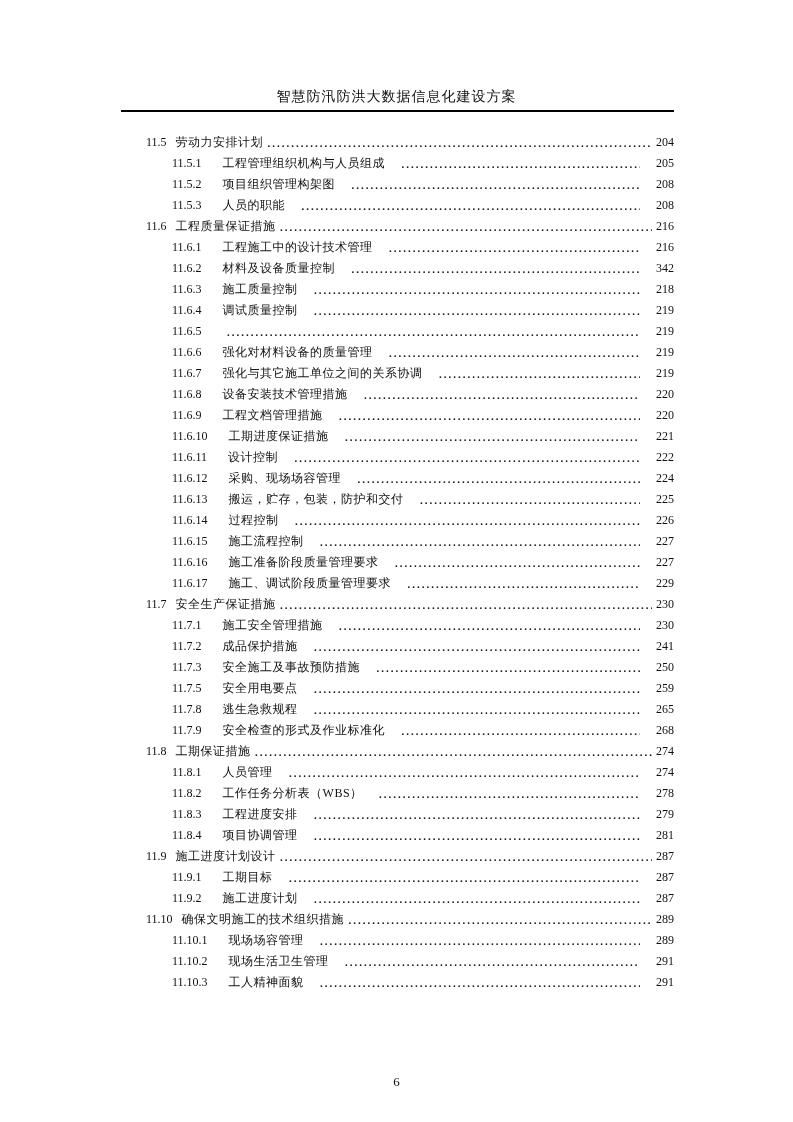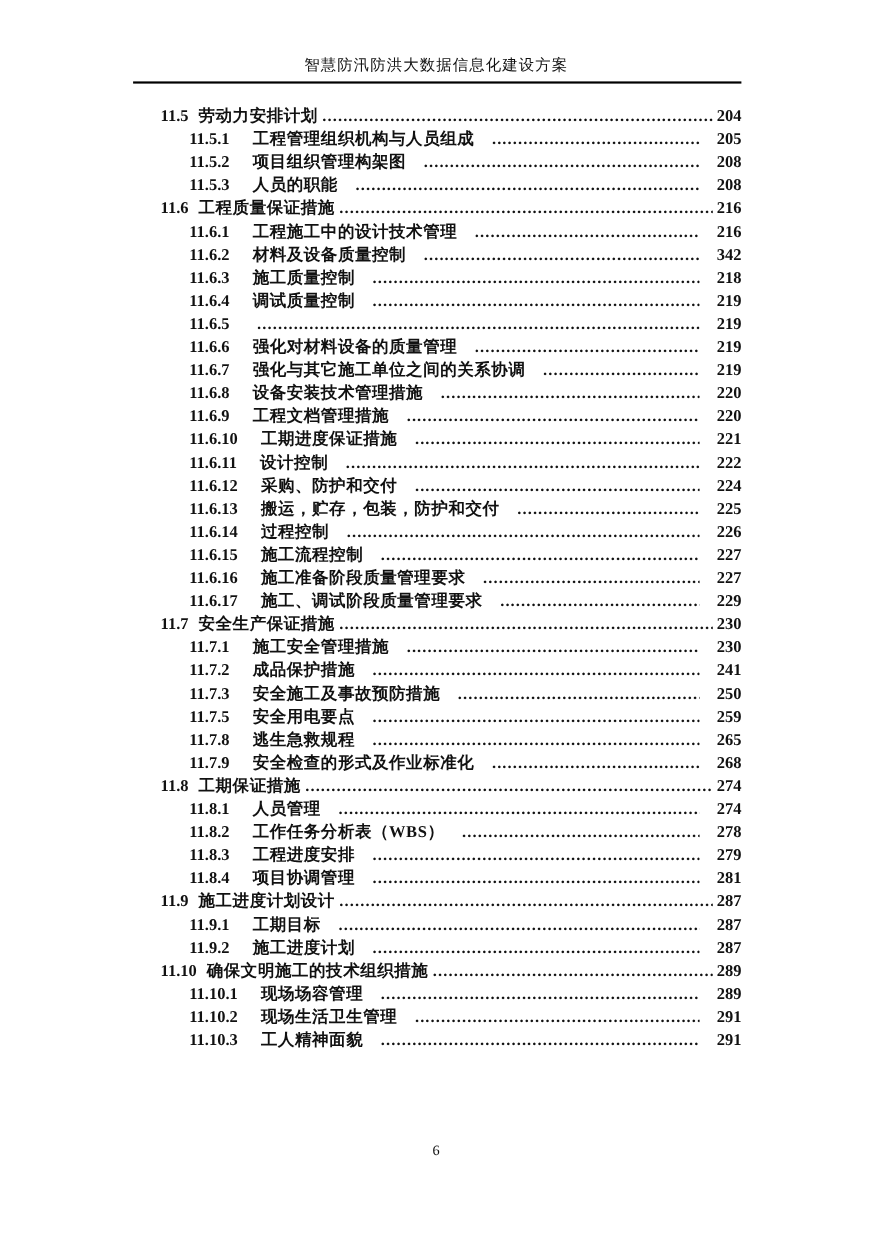--- a/index.html
+++ b/index.html
@@ -8,20 +8,21 @@
     background: #ffffff;
   }
   .page {
     position: relative;
     width: 793px;
     height: 1072px;
     background: #ffffff;
     font-family: "Liberation Serif", "DejaVu Serif", serif;
     color: #111111;
     overflow: hidden;
+    margin-top: 36px;
   }
   .header-title {
     margin-top: 52px;
     font-size: 14px;
     line-height: 18px;
     text-align: center;
     letter-spacing: 1px;
   }
   .header-rule {
     margin: 4px 119px 0 121px;
@@ -29,23 +30,22 @@
     border-top: 2px solid #000000;
   }
   .toc {
     margin: 20px 119px 0 121px;
   }
   .toc-row {
     display: flex;
     align-items: flex-start;
     height: 21px;
     line-height: 21px;
-    font-size: 15px;
+    font-size: 12px;
     white-space: nowrap;
-    font-weight: bold;
   }
   .toc-row.level-1 { padding-left: 25px; }
   .toc-row.level-2 { padding-left: 51px; gap: 12px; }
   .toc-num {
     flex: 0 0 auto;
     margin-right: 9px;
   }
   .toc-title {
     flex: 0 0 auto;
     letter-spacing: 0.5px;
@@ -176,21 +176,21 @@
     <span class="toc-page">221</span>
   </div>
       <div class="toc-row level-2">
     <span class="toc-num">11.6.11</span>
     <span class="toc-title">设计控制</span>
     <span class="leader"></span>
     <span class="toc-page">222</span>
   </div>
       <div class="toc-row level-2">
     <span class="toc-num">11.6.12</span>
-    <span class="toc-title">采购、防护和交付</span>
+    <span class="toc-title">采购、现场场容管理</span>
     <span class="leader"></span>
     <span class="toc-page">224</span>
   </div>
       <div class="toc-row level-2">
     <span class="toc-num">11.6.13</span>
     <span class="toc-title">搬运，贮存，包装，防护和交付</span>
     <span class="leader"></span>
     <span class="toc-page">225</span>
   </div>
       <div class="toc-row level-2">

